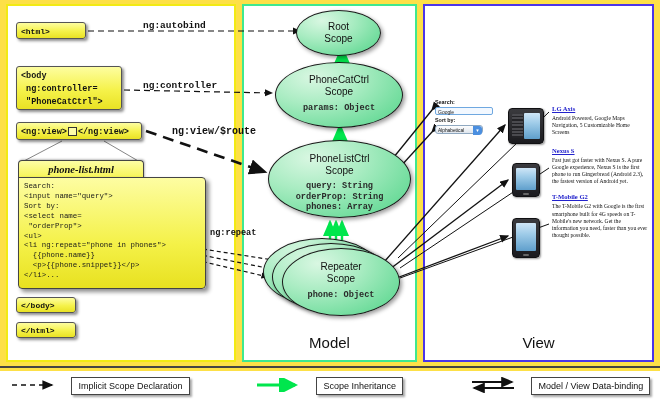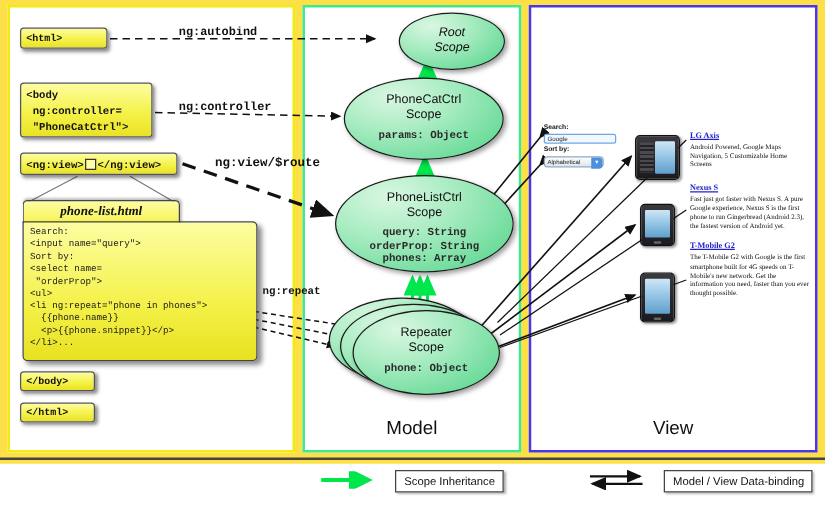--- a/index.html
+++ b/index.html
@@ -52,21 +52,21 @@
       color:#1a1a1a;padding:4px 5px;white-space:pre;box-sizing:border-box;}
 
   
   .scope{position:absolute;border-radius:50%;border:1.4px solid #1a1a1a;
          background:radial-gradient(ellipse at 30% 22%,#d9f7e2 0%,#a9ecc2 38%,#6fdc9c 78%,#49cf84 100%);
          box-shadow:2px 2px 4px rgba(0,0,0,.4);
          text-align:center;box-sizing:border-box;}
   .scope .t{font-family:"Liberation Sans",sans-serif;font-size:10px;color:#111;line-height:12px;}
   .scope .p{font-family:"Liberation Mono",monospace;font-size:8.6px;font-weight:bold;
             color:#2a2a2a;line-height:10.5px;}
-  #scope-root{left:319px;top:10px;width:85px;height:46px;padding-top:10px;font-style:italic;}
+  #scope-root{left:296px;top:10px;width:85px;height:46px;padding-top:10px;}
   #scope-cat{left:275px;top:62px;width:128px;height:66px;padding-top:11px;}
   #scope-list{left:268px;top:140px;width:143px;height:78px;padding-top:12px;}
   #scope-rep3{left:263px;top:238px;width:118px;height:68px;}
   #scope-rep2{left:272px;top:243px;width:118px;height:68px;}
   #scope-rep1{left:282px;top:248px;width:118px;height:68px;padding-top:12px;}
 
   
   #view-search{position:absolute;left:435px;top:99px;width:62px;}
   .vlabel{font-family:"Liberation Sans",sans-serif;font-size:5.4px;color:#111;
           line-height:7px;font-weight:bold;}
@@ -269,20 +269,31 @@
       <div class="pdesc">The T-Mobile G2 with Google is the first smartphone built for 4G speeds on T-Mobile's new network. Get the information you need, faster than you ever thought possible.</div>
     </div>
   </div>
 
   <div class="panel-label" id="label-model">Model</div>
   <div class="panel-label" id="label-view">View</div>
 
   <div id="legend-sep"></div>
   <div id="legend">
 
+    <div class="lg-item" id="lg1">
+      <svg class="lg-art" width="52" height="14">
+        <defs>
+            <marker id="lgA" markerWidth="7" markerHeight="7" refX="6" refY="3" orient="auto">
+          <path d="M0,0 L7,3 L0,6 z" fill="#111"></path>
+            </marker>
+          </defs>
+        <path d="M2,7 L42,7" stroke="#111" stroke-width="1.6" fill="none" stroke-dasharray="5,4" marker-end="url(#lgA)"></path>
+      </svg>
+      <span class="lg-box">Implicit Scope Declaration</span>
+    </div>
 
     <div class="lg-item" id="lg3">
       <svg class="lg-art" width="52" height="16">
         <defs>
             <marker id="lgC" markerWidth="7" markerHeight="7" refX="6" refY="3" orient="auto">
           <path d="M0,0 L7,3 L0,6 z" fill="#111"></path>
             </marker>
           </defs>
         <path d="M2,5 L42,5" stroke="#111" stroke-width="1.8" fill="none" marker-end="url(#lgC)"></path>
         <path d="M44,11 L4,11" stroke="#111" stroke-width="1.8" fill="none" marker-end="url(#lgC)"></path>

